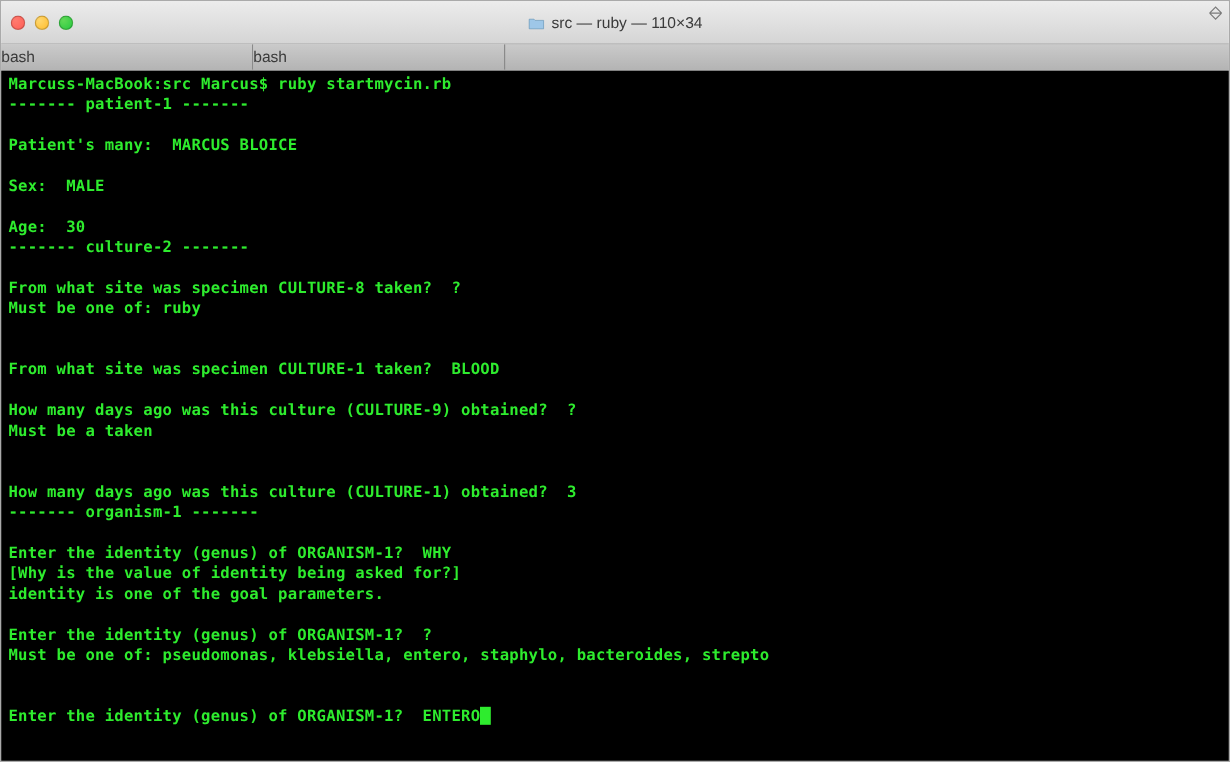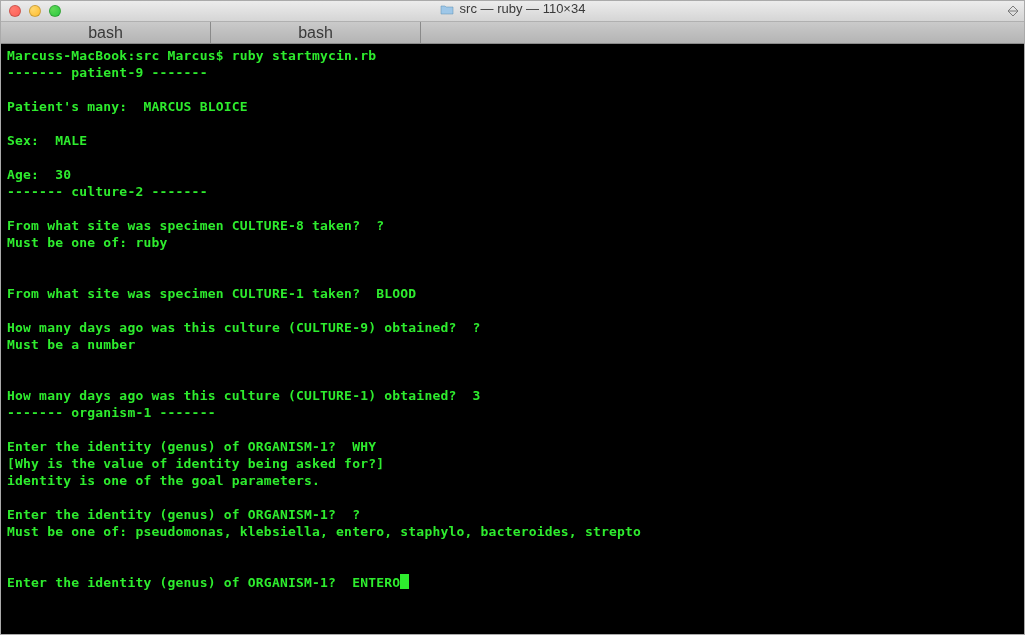--- a/index.html
+++ b/index.html
@@ -16,24 +16,25 @@
     }
     .window {
       width: 100%;
       height: 100%;
       display: flex;
       flex-direction: column;
       background: #fff;
       border: 1px solid #aaa;
     }
     .titlebar {
-      height: 21px;
+      height: 36px;
       background: linear-gradient(to bottom, #ececec 0%, #d5d5d5 100%);
       border-bottom: 1px solid #b0b0b0;
       display: flex;
+      align-items: center;
       position: relative;
       font-size: 13px;
       color: #4a4a4a;
     }
     .traffic-lights {
       display: flex;
       gap: 8px;
       padding-left: 8px;
       align-items: center;
     }
@@ -76,22 +77,22 @@
       background: linear-gradient(to bottom, #c8c8c8 0%, #b8b8b8 100%);
       border-bottom: 1px solid #8a8a8a;
       display: flex;
     }
     .tab {
       flex: 0 0 210px;
       height: 100%;
       border-right: 1px solid #8a8a8a;
       display: flex;
       align-items: center;
-      justify-content: center;
-      font-size: 16px;
+      justify-content: flex-start;
+      font-size: 13px;
       color: #3a3a3a;
       background: linear-gradient(to bottom, #cacaca 0%, #b4b4b4 100%);
       position: relative;
     }
     .tab.active {
       background: linear-gradient(to bottom, #e8e8e8 0%, #d2d2d2 100%);
     }
     .tab-rest {
       flex: 1;
       background: linear-gradient(to bottom, #cacaca 0%, #b4b4b4 100%);
@@ -148,37 +149,37 @@
     <div class="tab">
       <span>bash</span>
     </div>
     <div class="tab">
       <span>bash</span>
     </div>
     <div class="tab-rest"></div>
   </div>
 
   <div class="terminal"><span class="prompt-path">Marcuss-MacBook:src Marcus$ </span><span>ruby startmycin.rb</span>
-<span>------- patient-9 -------</span>
+<span>------- patient-1 -------</span>
 <span></span>
 <span>Patient's many:  MARCUS BLOICE</span>
 <span></span>
 <span>Sex:  MALE</span>
 <span></span>
 <span>Age:  30</span>
 <span>------- culture-2 -------</span>
 <span></span>
 <span>From what site was specimen CULTURE-8 taken?  ?</span>
 <span>Must be one of: ruby</span>
 <span></span>
 <span></span>
 <span>From what site was specimen CULTURE-1 taken?  BLOOD</span>
 <span></span>
 <span>How many days ago was this culture (CULTURE-9) obtained?  ?</span>
-<span>Must be a number</span>
+<span>Must be a taken</span>
 <span></span>
 <span></span>
 <span>How many days ago was this culture (CULTURE-1) obtained?  3</span>
 <span>------- organism-1 -------</span>
 <span></span>
 <span>Enter the identity (genus) of ORGANISM-1?  WHY</span>
 <span>[Why is the value of identity being asked for?]</span>
 <span>identity is one of the goal parameters.</span>
 <span></span>
 <span>Enter the identity (genus) of ORGANISM-1?  ?</span>

